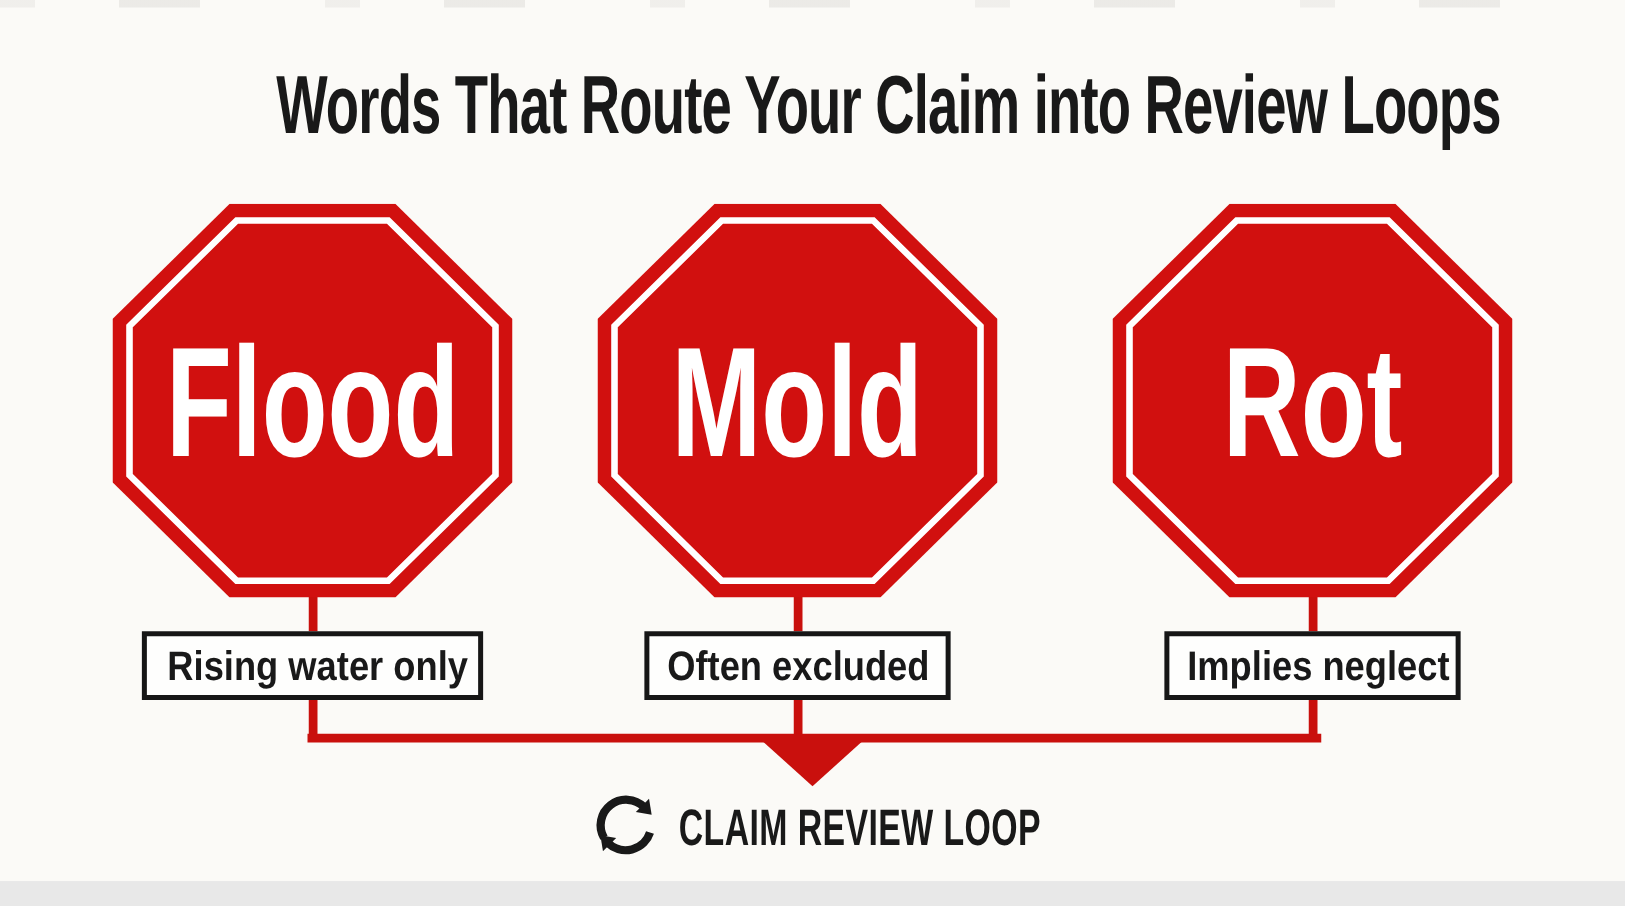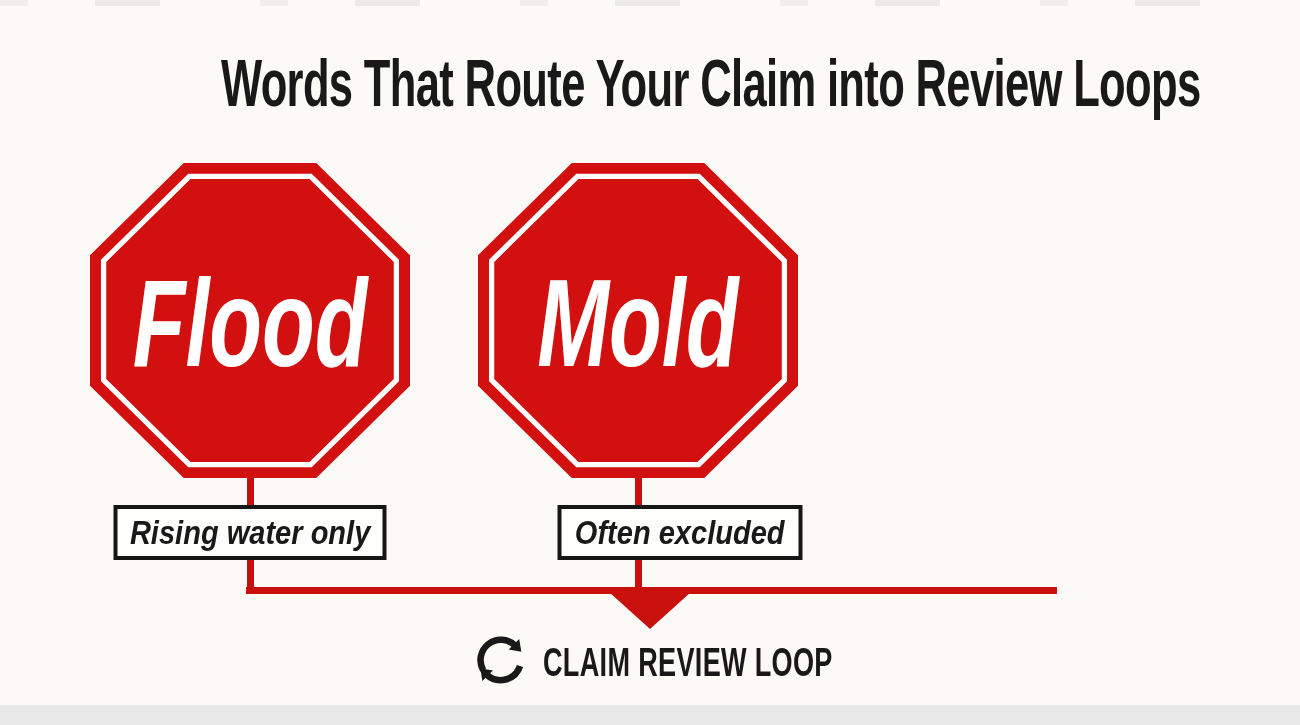--- a/index.html
+++ b/index.html
@@ -52,21 +52,20 @@
     transform: scaleX(0.66);
     transform-origin: 50% 50%;
   }
 
   
   .column {
     position: absolute;
     top: 163px;
     width: 320px;
     height: 440px;
-    font-style: italic;
   }
   .column.c0 { left: 90px; }
   .column.c1 { left: 478px; }
   .column.c2 { left: 890px; }
 
   .sign {
     position: absolute;
     top: 0; left: 0;
     width: 320px;
     height: 315px;
@@ -103,25 +102,24 @@
   .note-box {
     position: absolute;
     top: 342px;          
     left: 50%;
     transform: translateX(-50%);
     height: 47px;
     border: 4px solid var(--box-border, #161616);
     background: var(--box-bg, #fefefd);
     display: flex;
     align-items: center;
-    justify-content: center;
     z-index: 3;
   }
   .c0 .note-box { width: 265px; }
-  .c1 .note-box { width: 237px; margin-left: 42px; }
+  .c1 .note-box { width: 237px; }
   .c2 .note-box { width: 229px; }
   .note-text {
     font-size: 33px;
     font-weight: bold;
     white-space: nowrap;
     line-height: 1;
     color: var(--ink, #191919);
     transform: scaleX(0.88);
     transform-origin: 50% 50%;
   }
@@ -205,20 +203,35 @@
       </svg>
       <div class="word-layer">
         <span class="word">Mold</span>
       </div>
     </div>
     <div class="note-box">
       <span class="note-text">Often excluded</span>
     </div>
   </div>
 
+  <div class="column c2">
+    <div class="stem"></div>
+    <div class="sign">
+      <svg viewBox="0 0 100 100" preserveAspectRatio="none">
+        <polygon points="29.3,0 70.7,0 100,29.3 100,70.7 70.7,100 29.3,100 0,70.7 0,29.3" fill="var(--sign-red,#d1100f)"></polygon>
+        <polygon points="29.3,0 70.7,0 100,29.3 100,70.7 70.7,100 29.3,100 0,70.7 0,29.3" transform="translate(50,50) scale(0.915) translate(-50,-50)" fill="none" stroke="#ffffff" stroke-width="1.8"></polygon>
+      </svg>
+      <div class="word-layer">
+        <span class="word">Rot</span>
+      </div>
+    </div>
+    <div class="note-box">
+      <span class="note-text">Implies neglect</span>
+    </div>
+  </div>
 
   <div class="hline"></div>
   <div class="arrow-down"></div>
 
   <div class="footer-icon">
     <svg viewBox="0 0 100 100">
       <g stroke="var(--ink,#191919)" stroke-width="11" fill="none" stroke-linecap="butt">
         <path d="M 18.6,67 A 34,34 0 0 1 72,26"></path>
         <path d="M 80,60 A 34,34 0 0 1 24,74"></path>
       </g>

